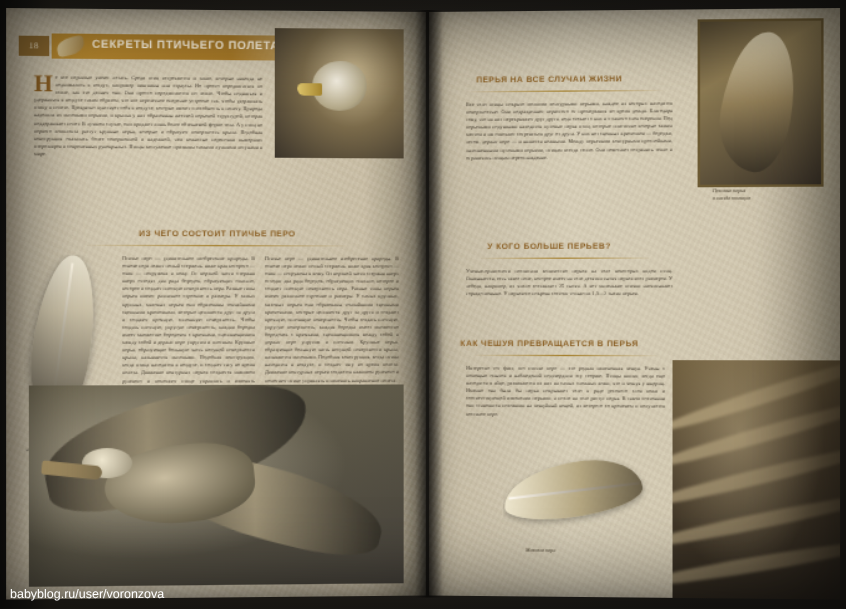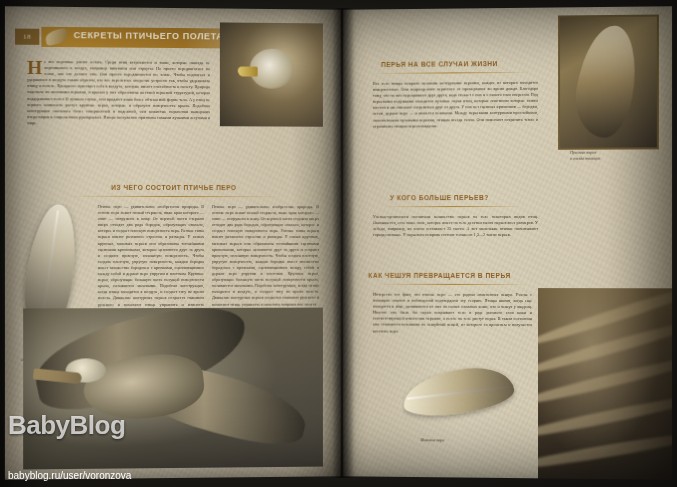--- a/index.html
+++ b/index.html
@@ -320,18 +320,15 @@
         <div class="wing-stripe" style="left:-30px;top:122px;transform:rotate(-12deg);"></div>
         <div class="wing-stripe" style="left:-30px;top:156px;transform:rotate(-10deg);"></div>
       </div>
     </div>
 
     <div class="gutter"></div>
   </div>
 
   <div class="vig"></div>
 
-  <div class="wm">
-    <span>BabyBlog</span>
-  </div>
   <div class="footer">babyblog.ru/user/voronzova</div>
 
 </div>
 
 </body></html>

